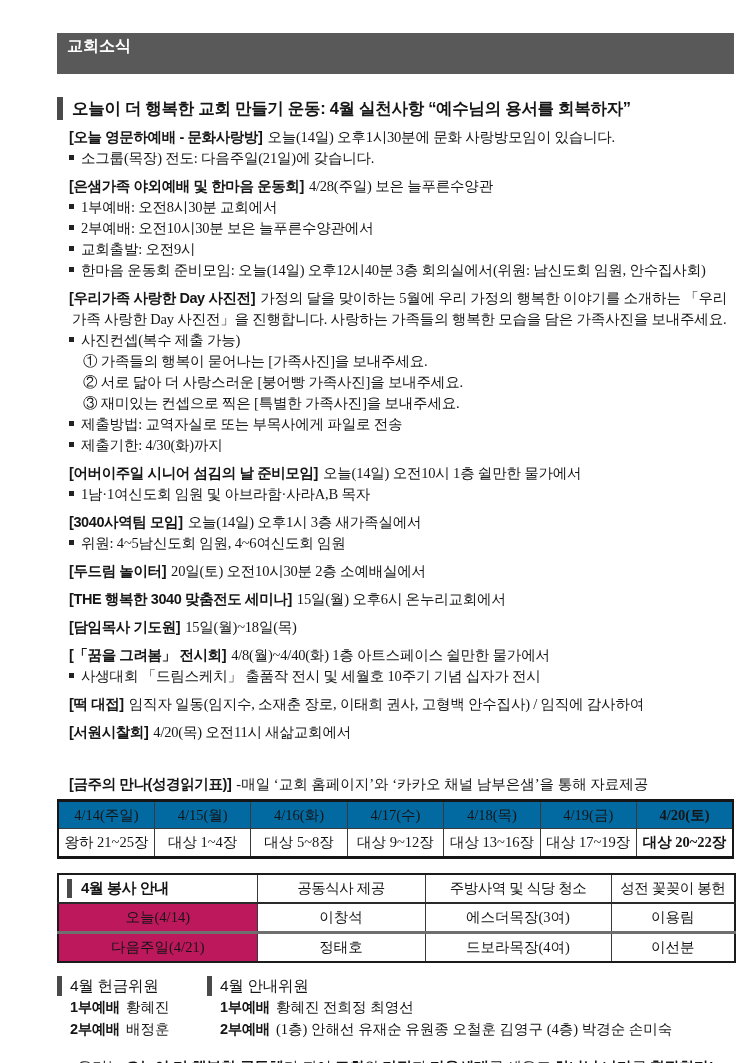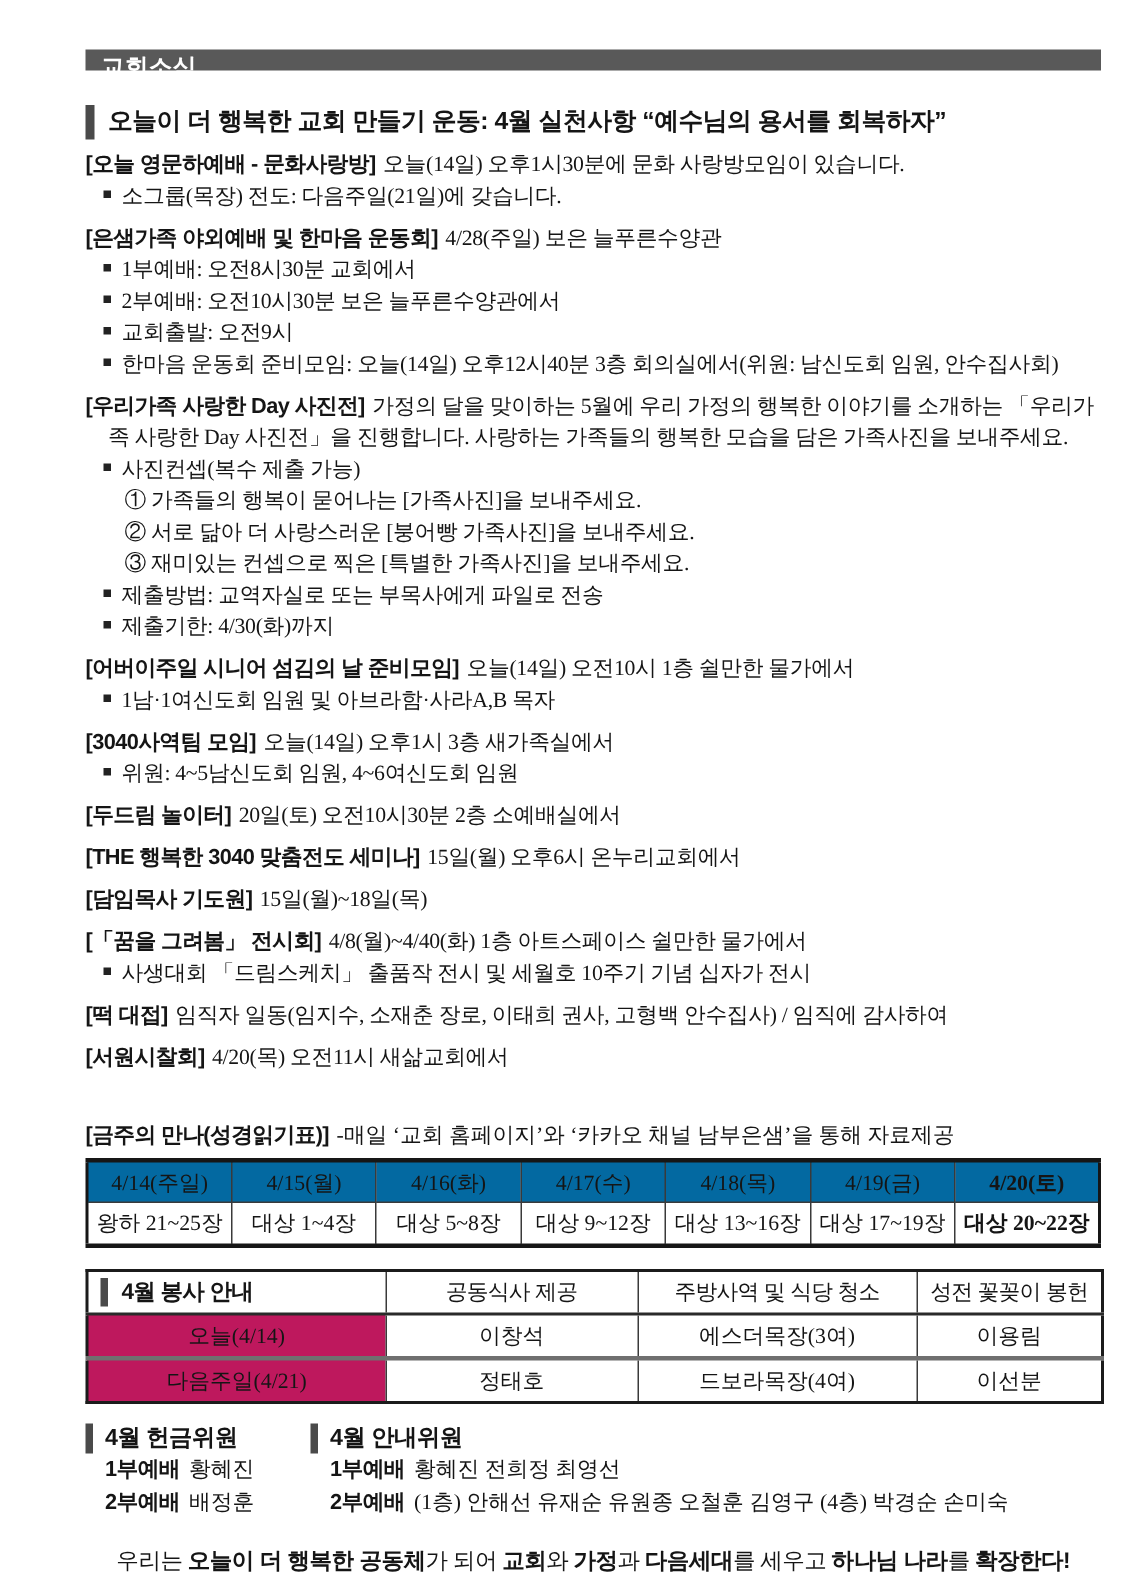--- a/index.html
+++ b/index.html
@@ -6,31 +6,31 @@
   .page{
     width:751px;height:1063px;box-sizing:border-box;
     padding:33px 17px 10px 57px;
     font-family:"Liberation Serif","DejaVu Serif",serif;
     font-size:14.5px;color:#151515;overflow:hidden;
   }
   .topbar{
     background:#595959;color:#ffffff;
     font-family:"Liberation Sans","DejaVu Sans",sans-serif;
     font-weight:bold;font-size:16px;
-    height:14px;line-height:25px;padding:0 10px;
+    height:41px;line-height:25px;padding:0 10px;
   }
   .doc-title{
     margin-top:23px;border-left:6px solid #4a4a4a;padding-left:9px;
     font-family:"Liberation Sans","DejaVu Sans",sans-serif;
     font-weight:bold;font-size:16.5px;line-height:23px;letter-spacing:-0.3px;
   }
   .news{margin-top:4px;}
   .line{line-height:21px;letter-spacing:-0.2px;}
   .item{margin-top:7px;padding-left:15px;text-indent:-15px;}
-  .head{font-family:"Liberation Sans","DejaVu Sans",sans-serif;font-weight:bold;margin-right:5px;letter-spacing:-0.4px;}
+  .head{font-family:"Liberation Sans","DejaVu Sans",sans-serif;font-weight:bold;margin-right:5px;letter-spacing:-0.4px;margin-left:12px;}
   .bullet{padding-left:24px;text-indent:-12px;}
   .bdot{display:inline-block;width:5px;height:5px;background:#222;margin-right:7px;vertical-align:3px;text-indent:0;}
   .numline{padding-left:26px;}
   .manna{margin-top:30px;}
   .manna-title{line-height:22px;}
   table{border-collapse:collapse;width:677px;table-layout:fixed;}
   .manna-table{margin-top:4px;text-align:center;
     border-top:3px solid #161616;border-bottom:3px solid #161616;}
   .manna-table th{
     background:#0369a1;font-weight:normal;font-size:14.5px;
@@ -45,21 +45,21 @@
   .service-table th{font-family:"Liberation Sans","DejaVu Sans",sans-serif;font-weight:normal;font-size:14.5px;letter-spacing:-0.5px;border-bottom:2px solid #2a2a2a;}
   .service-table .rowlabel{background:#be185d;}
   .service-table tr.r2 td{border-top:3px solid #6f6f6f;}
   .svc-title{display:inline-block;border-left:5px solid #4a4a4a;padding-left:9px;
     font-family:"Liberation Sans","DejaVu Sans",sans-serif;font-weight:bold;font-size:15px;}
   .service-table th.tcell{text-align:left;padding-left:8px;}
   .committees{display:flex;margin-top:13px;}
   .comm-left{width:150px;}
   .comm-title{border-left:5px solid #4a4a4a;padding-left:8px;
     font-family:"Liberation Sans","DejaVu Sans",sans-serif;
-    font-weight:bold;font-size:15.5px;line-height:20px;letter-spacing:-0.3px;}
+    font-weight:normal;font-size:15.5px;line-height:20px;letter-spacing:-0.3px;}
   .comm-row{padding-left:13px;line-height:22px;}
   .comm-label{font-family:"Liberation Sans","DejaVu Sans",sans-serif;font-weight:bold;margin-right:6px;letter-spacing:-0.4px;}
   .slogan{margin-top:18px;text-align:center;font-size:15px;letter-spacing:-0.3px;}
   .b{font-family:"Liberation Sans","DejaVu Sans",sans-serif;font-weight:bold;}
 </style>
 </head>
 <body>
 
 <div class="page">
 

